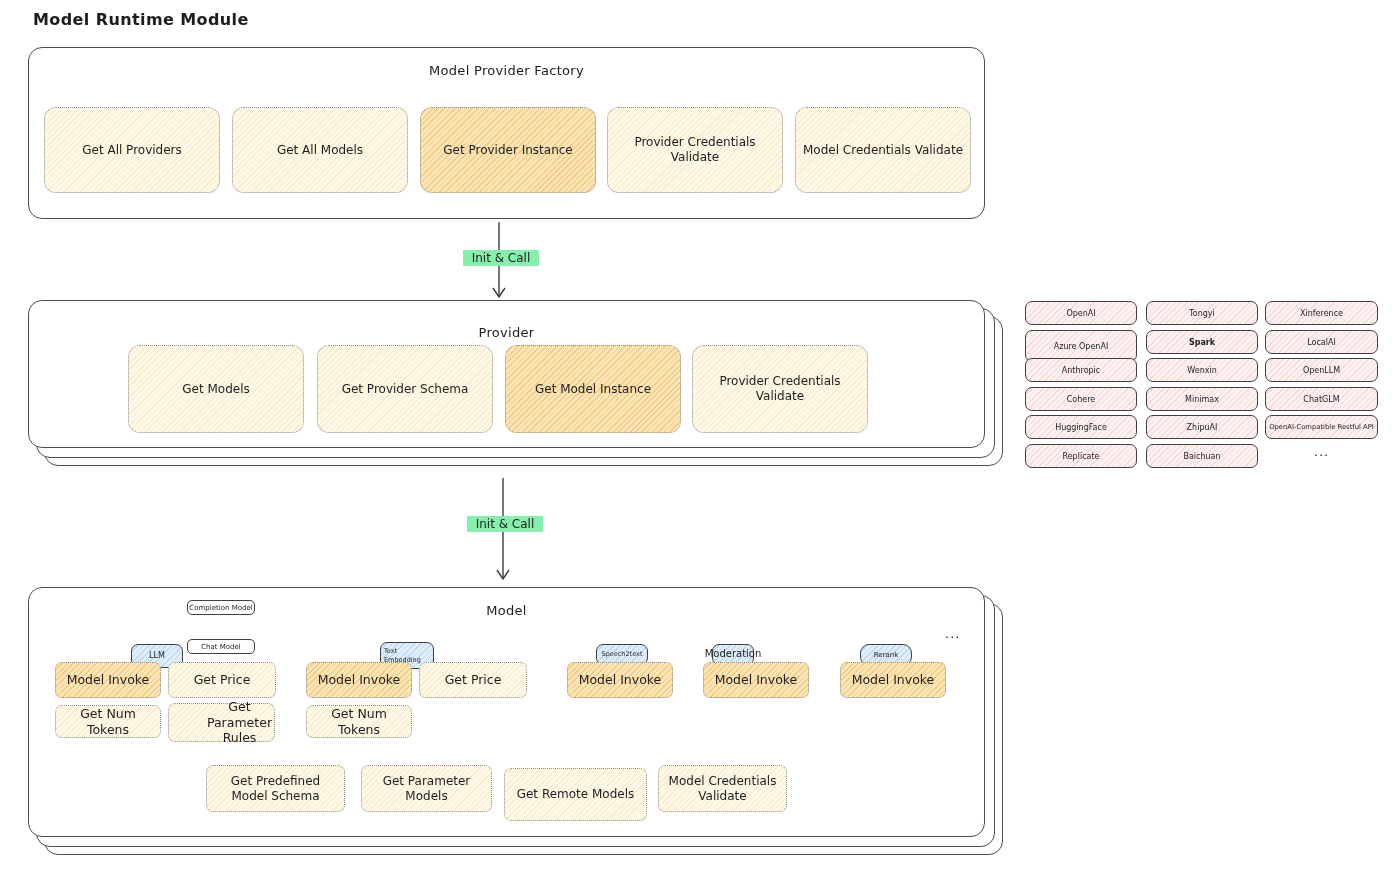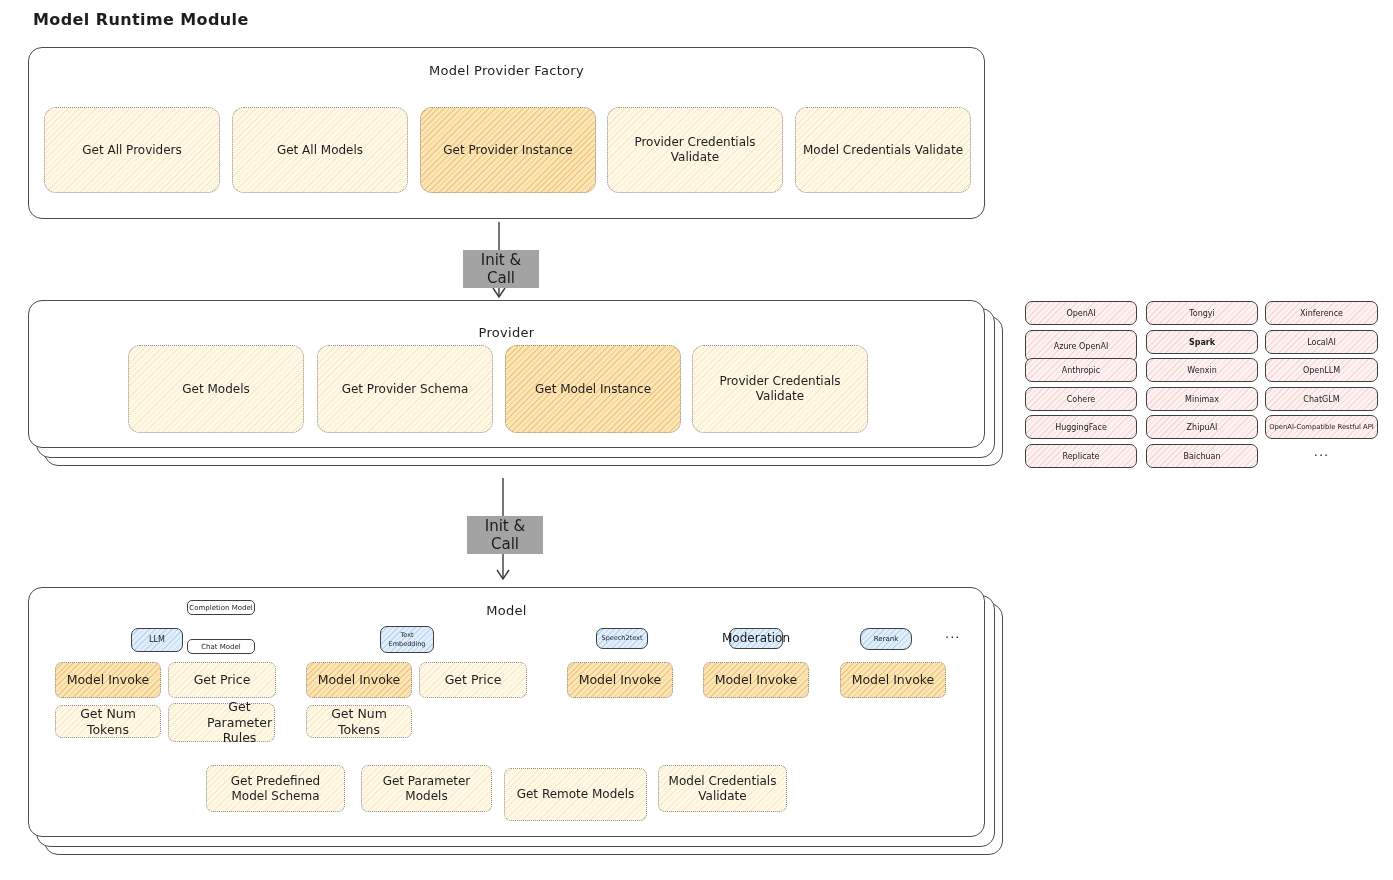--- a/index.html
+++ b/index.html
@@ -36,35 +36,35 @@
   .fn{border-radius:7px;font-size:12.5px;}
   
   .chip{
     position:absolute;display:flex;align-items:center;justify-content:center;
     border:1.3px solid #3f3f3f;border-radius:7px;white-space:nowrap;
     background:#fdf2f2 repeating-linear-gradient(135deg,rgba(240,162,162,.33) 0 1px,transparent 1px 4px);
     font-size:8px;box-sizing:border-box;
   }
   
   .tag-blue{
-    position:absolute;display:flex;align-items:center;justify-content:center;text-align:center;
+    position:absolute;display:flex;align-items:center;justify-content:center;
     border:1.3px solid #3f3f3f;border-radius:7px;
     background:#e1eefb repeating-linear-gradient(135deg,rgba(125,172,221,.35) 0 1px,transparent 1px 4px);
-    font-size:7px;line-height:1.25;box-sizing:border-box;
+    font-size:7px;line-height:1.25;box-sizing:border-box;margin-top:16px;
   }
   .tag-white{
     position:absolute;display:flex;align-items:center;justify-content:center;
     border:1.2px solid #3f3f3f;border-radius:5px;background:#ffffff;
     font-size:7px;white-space:nowrap;box-sizing:border-box;
   }
   .dots{position:absolute;font-size:13px;letter-spacing:1px;}
   
   .arrow-label{
-    position:absolute;text-align:center;background:#a3a3a3;
-    font-size:15px;padding:1px 2px;
+    position:absolute;text-align:center;background:#86efac;
+    font-size:12px;padding:1px 2px;
   }
   .page-title{
     position:absolute;left:33px;top:10px;font-size:16px;font-weight:bold;letter-spacing:.4px;
   }
 </style>
 </head>
 <body>
 
 <div class="page-title">Model Runtime Module</div>
 
@@ -125,21 +125,21 @@
   <div class="ghost g1"></div>
   <div class="panel"></div>
   <div class="ctitle" style="top:16px;">Model</div>
 </div>
 
 <div class="tag-blue" style="left:131px;top:628px;width:52px;height:24px;font-size:8px;">LLM</div>
 <div class="tag-white" style="left:187px;top:600px;width:68px;height:15px;">Completion Model</div>
 <div class="tag-white" style="left:187px;top:639px;width:68px;height:15px;">Chat Model</div>
 <div class="tag-blue" style="left:380px;top:626px;width:54px;height:27px;font-size:6.5px;padding:1px 3px;">Text Embedding</div>
 <div class="tag-blue" style="left:596px;top:628px;width:52px;height:21px;font-size:6.5px;">Speech2text</div>
-<div class="tag-blue" style="left:729px;top:628px;width:54px;height:21px;font-size:12px;">Moderation</div>
+<div class="tag-blue" style="left:712px;top:628px;width:42px;height:21px;font-size:10px;">Moderation</div>
 <div class="tag-blue" style="left:860px;top:628px;width:52px;height:22px;font-size:7px;border-radius:9px;">Rerank</div>
 <div class="dots" style="left:945px;top:626px;">...</div>
 
 <div class="box fn hl" style="left:55px;top:662px;width:106px;height:36px;">Model Invoke</div>
 <div class="box fn" style="left:168px;top:662px;width:108px;height:36px;">Get Price</div>
 <div class="box fn hl" style="left:306px;top:662px;width:106px;height:36px;">Model Invoke</div>
 <div class="box fn" style="left:419px;top:662px;width:108px;height:36px;">Get Price</div>
 <div class="box fn hl" style="left:567px;top:662px;width:106px;height:36px;">Model Invoke</div>
 <div class="box fn hl" style="left:703px;top:662px;width:106px;height:36px;">Model Invoke</div>
 <div class="box fn hl" style="left:840px;top:662px;width:106px;height:36px;">Model Invoke</div>

